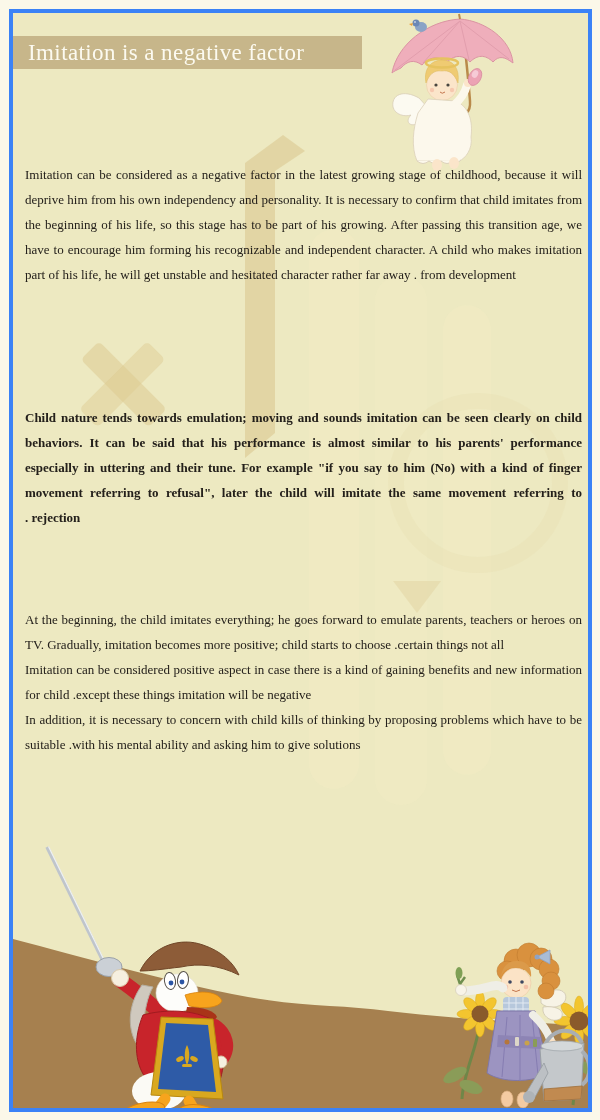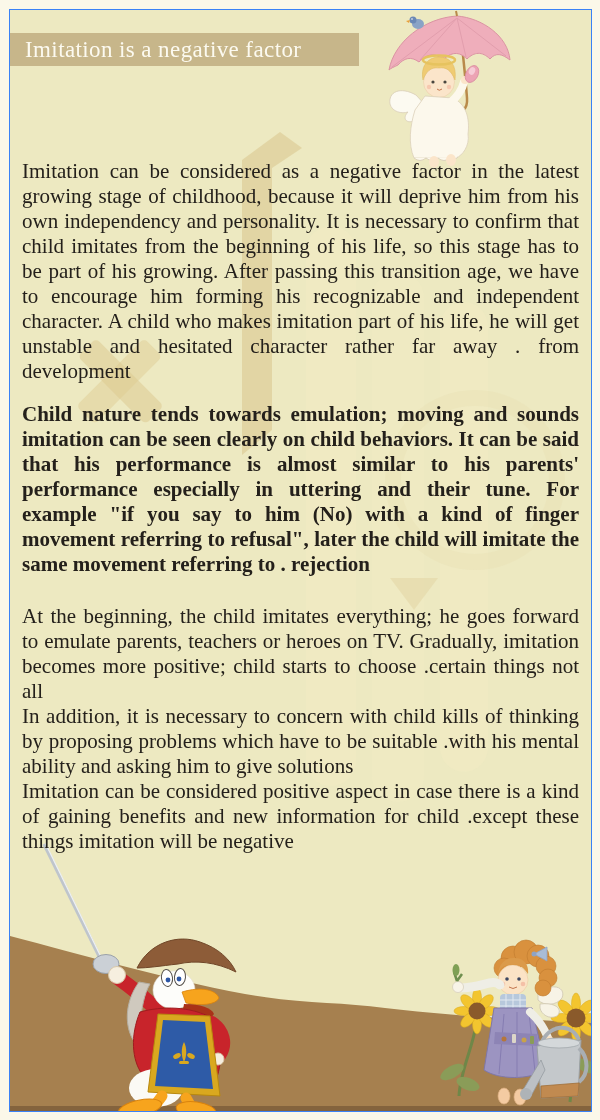--- a/index.html
+++ b/index.html
@@ -5,37 +5,37 @@
   html,body{margin:0;padding:0;}
   body{
     width:600px;height:1120px;
     background:#FBF8E9;
     position:relative;overflow:hidden;
     font-family:"Liberation Serif", serif;
   }
   .panel{
     position:absolute;left:9px;top:9px;width:583px;height:1103px;
     background:#EDE9C1;
-    border:1px solid #3b82f6;box-sizing:border-box;
+    border:4px solid #3b82f6;box-sizing:border-box;
     overflow:hidden;
   }
   .decor{position:absolute;left:0;top:0;width:583px;height:1103px;z-index:1;pointer-events:none;}
   .title-bar{
     position:absolute;left:0;top:23px;width:349px;height:33px;
     background:#C7B68A;z-index:2;
     display:flex;align-items:center;
   }
   .title-bar .title-text{
     color:#FCFAF0;font-size:23px;line-height:33px;
     padding-left:15px;letter-spacing:0.4px;white-space:nowrap;
   }
   .tb{
     position:absolute;left:12px;width:557px;z-index:2;
     text-align:justify;
-    font-size:21px;line-height:25px;color:#24201B;
+    font-size:13px;line-height:25px;color:#24201B;
   }
   .tb p{margin:0;padding:0;}
   #block1{top:149px;}
   #block2{top:392px;font-weight:bold;}
   #block3{top:594px;}
 </style>
 </head>
 <body>
 
 <div class="panel">
@@ -225,17 +225,17 @@
   <div class="tb" id="block1">
     <p>Imitation can be considered as a negative factor in the latest growing stage of childhood, because it will deprive him from his own independency and personality. It is necessary to confirm that child imitates from the beginning of his life, so this stage has to be part of his growing. After passing this transition age, we have to encourage him forming his recognizable and independent character. A child who makes imitation part of his life, he will get unstable and hesitated character rather far away .&nbsp;from development</p>
   </div>
 
   <div class="tb" id="block2">
     <p>Child nature tends towards emulation; moving and sounds imitation can be seen clearly on child behaviors. It can be said that his performance is almost similar to his parents' performance especially in uttering and their tune. For example "if you say to him (No) with a kind of finger movement referring to refusal", later the child will imitate the same movement referring to .&nbsp;rejection</p>
   </div>
 
   <div class="tb" id="block3">
     <p>At the beginning, the child imitates everything; he goes forward to emulate parents, teachers or heroes on TV. Gradually, imitation becomes more positive; child starts to choose .certain things not all</p>
+    <p>Imitation can be considered positive aspect in case there is a kind of gaining benefits and new information for child .except these things imitation will be negative</p>
     <p>In addition, it is necessary to concern with child kills of thinking by proposing problems which have to be suitable .with his mental ability and asking him to give solutions</p>
-    <p>Imitation can be considered positive aspect in case there is a kind of gaining benefits and new information for child .except these things imitation will be negative</p>
   </div>
 
 </div>
 
 </body></html>

